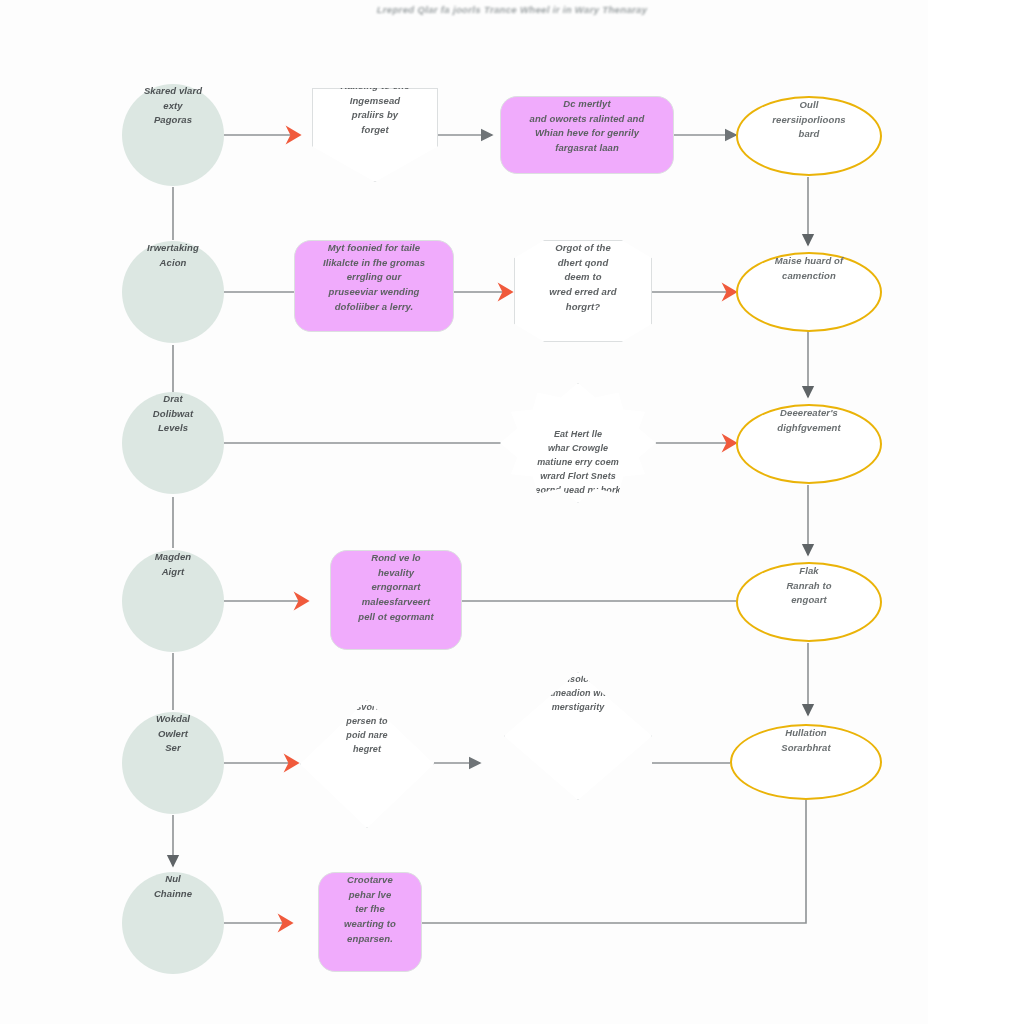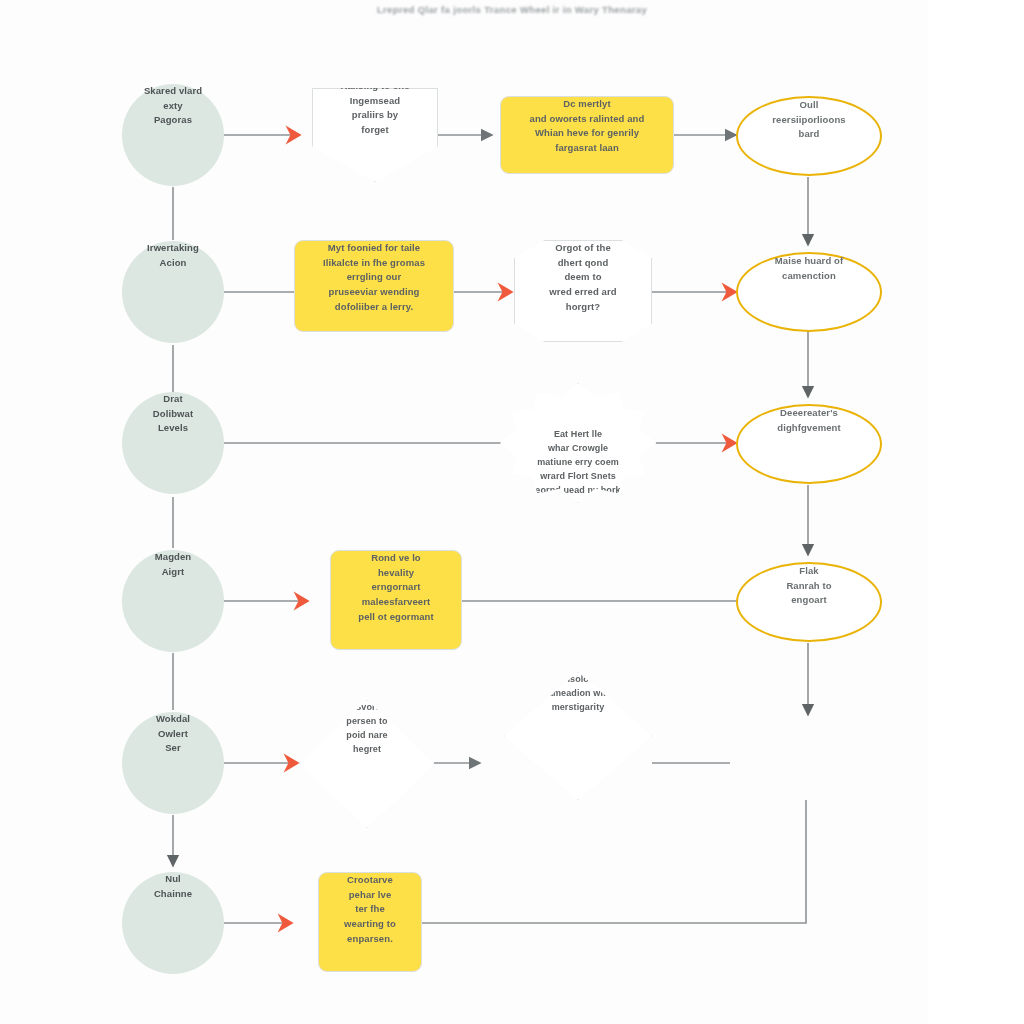--- a/index.html
+++ b/index.html
@@ -10,20 +10,21 @@
   }
   body {
     font-family: "Liberation Sans", "DejaVu Sans", sans-serif;
   }
   #canvas {
     position: relative;
     width: 928px;
     height: 1024px;
     background: #fdfdfd;
     overflow: hidden;
+    font-style: italic;
   }
   
   #diagram-layer {
     position: absolute;
     inset: 0;
     filter: blur(0.55px);
   }
   .title {
     position: absolute;
     left: 0;
@@ -74,23 +75,23 @@
   }
   
   .n-ellipse {
     border-radius: 50%;
     background: #ffffff;
     border: 2px solid #eab308;
   }
   .n-ellipse .label { color: #6a6f71; }
   
   .n-rect {
-    background: #fde047;
+    background: #f0abfc;
     border: 1px solid #dcdfe0;
-    border-radius: 9px;
+    border-radius: 17px;
   }
   .n-rect .label { color: #5d6163; }
   
   .n-pentagon {
     background: #ffffff;
     border: 1px solid #dcdfe0;
     clip-path: polygon(0% 0%, 100% 0%, 100% 62%, 50% 100%, 0% 62%);
   }
   .n-pentagon .label { color: #5d6163; }
   
@@ -291,15 +292,19 @@
       <span class="label">Flak
 Ranrah to
 engoart</span>
     </div>
 
     <div class="node n-ellipse" style="left:736px; top:404px; width:146px; height:80px;">
       <span class="label">Deeereater's
 dighfgvement</span>
     </div>
 
+    <div class="node n-ellipse" style="left:730px; top:724px; width:152px; height:76px;">
+      <span class="label">Hullation
+Sorarbhrat</span>
+    </div>
 
   </div>
 </div>
 
 </body></html>

